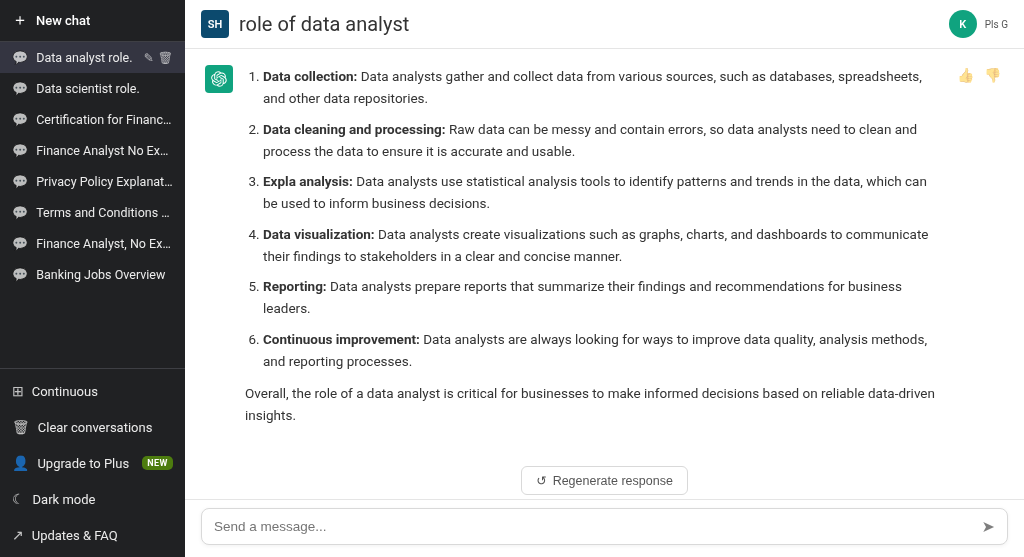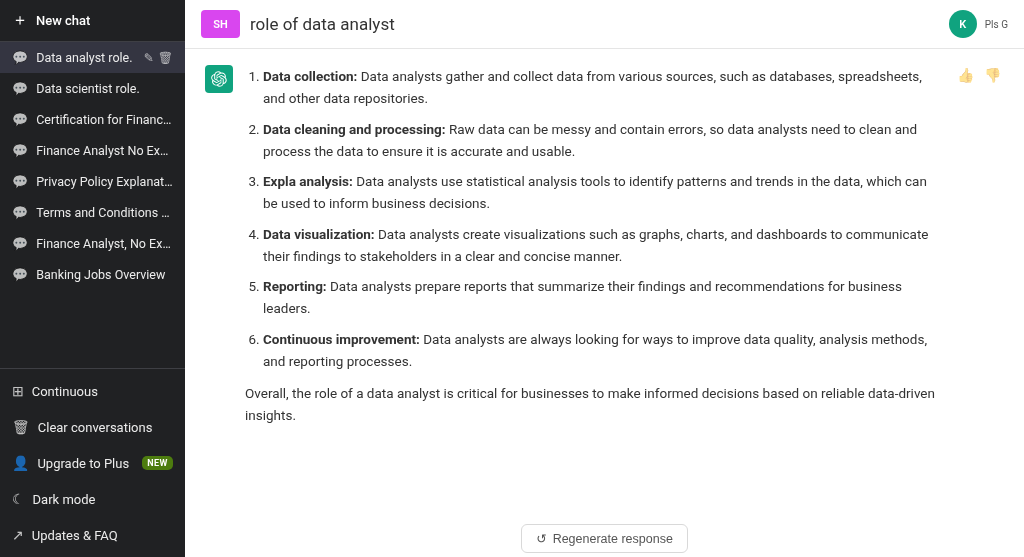--- a/index.html
+++ b/index.html
@@ -134,35 +134,35 @@
       flex-shrink: 0;
     }
 
     .user-query-area {
       display: flex;
       align-items: center;
       gap: 10px;
     }
 
     .user-avatar {
-      width: 39px;
+      width: 28px;
       height: 28px;
       border-radius: 4px;
-      background: #d946ef;
+      background: #0c4a6e;
       color: #fff;
       font-size: 11px;
       font-weight: 600;
       display: flex;
       align-items: center;
       justify-content: center;
       flex-shrink: 0;
     }
 
     .user-query-text {
-      font-size: 17px;
+      font-size: 20px;
       color: #333;
     }
 
     .header-right {
       display: flex;
       align-items: center;
       gap: 8px;
     }
 
     .k-avatar {
@@ -413,13 +413,19 @@
     </div>
   </div>
 
   <div class="regenerate-area">
     <button class="regenerate-btn">
       <span>↺</span>
       <span>Regenerate response</span>
     </button>
   </div>
 
+  <div id="input-area">
+    <div class="input-wrapper">
+      <input type="text" placeholder="Send a message..." style="">
+      <span class="send-btn">➤</span>
+    </div>
+  </div>
 </div>
 
 </body></html>

